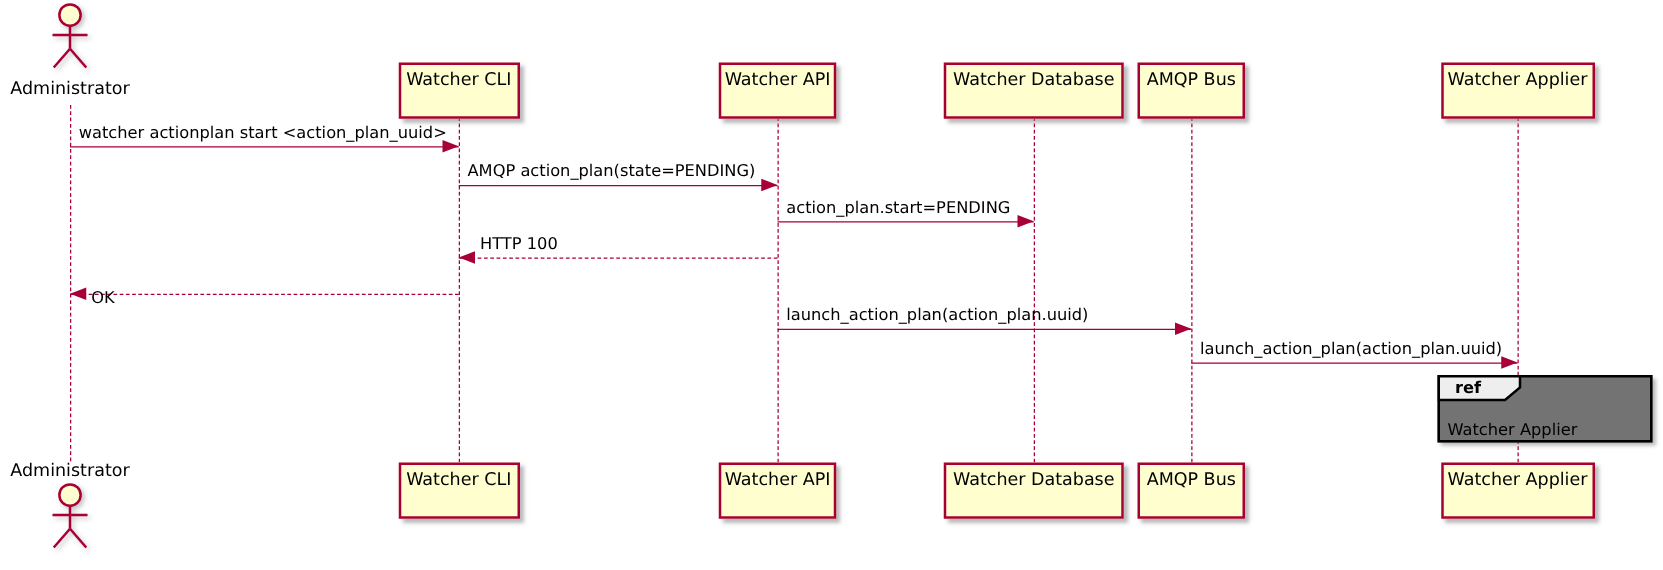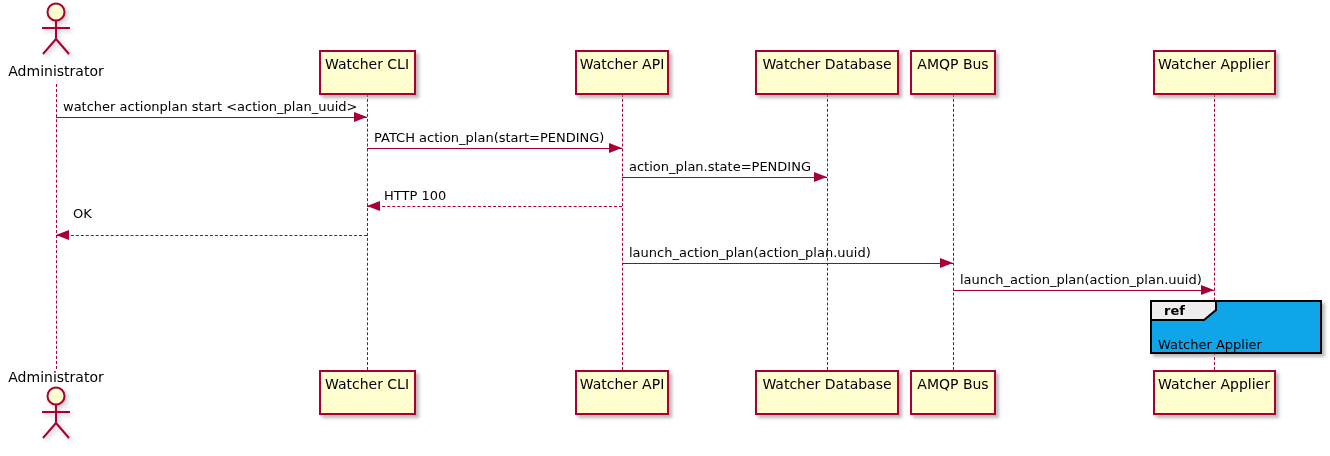--- a/index.html
+++ b/index.html
@@ -19,21 +19,21 @@
     border:2px solid var(--line);text-align:center;line-height:25px;font-size:14px;
     white-space:nowrap;box-shadow:3px 3px 3px rgba(130,130,130,0.55);
   }
   .mline{position:absolute;height:0;border-top:1px solid var(--line);}
   .mline.dashed{border-top-style:dashed;}
   .mhead{position:absolute;width:0;height:0;border-top:5px solid transparent;border-bottom:5px solid transparent;}
   .mhead.r{border-left:13px solid var(--line);}
   .mhead.l{border-right:13px solid var(--line);}
   .mlabel{position:absolute;font-size:13px;height:16px;line-height:16px;white-space:nowrap;}
   .ref-box{
-    position:absolute;box-sizing:border-box;background:#0ea5e9;
+    position:absolute;box-sizing:border-box;background:#737373;
     border:2px solid var(--refBorder);box-shadow:3px 3px 3px rgba(130,130,130,0.55);
   }
   .ref-tab{position:absolute;left:-2px;top:-2px;}
   .ref-keyword{position:absolute;left:12px;top:1px;font-weight:bold;font-size:13px;}
   .ref-line{position:absolute;left:6px;font-size:13px;line-height:16px;white-space:nowrap;}
   .actor-group{position:absolute;width:112px;}
   .actor-figure{position:absolute;left:34px;filter:drop-shadow(2px 2px 2px rgba(130,130,130,0.5));}
   .actor-figure line, .actor-figure circle{stroke:var(--line);stroke-width:2;}
   .actor-figure circle{fill:var(--fill);}
   .actor-figure line{fill:none;}
@@ -93,29 +93,29 @@
     <div class="pbox" style="left: 755px; top: 370px; width: 144px;">Watcher Database</div>
     <div class="pbox" style="left: 910px; top: 50px; width: 86px;">AMQP Bus</div>
     <div class="pbox" style="left: 910px; top: 370px; width: 86px;">AMQP Bus</div>
     <div class="pbox" style="left: 1152.5px; top: 50px; width: 123px;">Watcher Applier</div>
     <div class="pbox" style="left: 1152.5px; top: 370px; width: 123px;">Watcher Applier</div>
     <div class="mline" style="left: 56px; top: 117px; width: 311px;"></div>
     <div class="mhead r" style="top: 112px; left: 354px;"></div>
     <div class="mlabel" style="left: 63px; top: 99px;">watcher actionplan start &lt;action_plan_uuid&gt;</div>
     <div class="mline" style="left: 367px; top: 148px; width: 255px;"></div>
     <div class="mhead r" style="top: 143px; left: 609px;"></div>
-    <div class="mlabel" style="left: 374px; top: 130px;">PATCH action_plan(start=PENDING)</div>
+    <div class="mlabel" style="left: 374px; top: 130px;">AMQP action_plan(state=PENDING)</div>
     <div class="mline" style="left: 622px; top: 177px; width: 205px;"></div>
     <div class="mhead r" style="top: 172px; left: 814px;"></div>
-    <div class="mlabel" style="left: 629px; top: 159px;">action_plan.state=PENDING</div>
+    <div class="mlabel" style="left: 629px; top: 159px;">action_plan.start=PENDING</div>
     <div class="mline dashed" style="left: 367px; top: 206px; width: 255px;"></div>
     <div class="mhead l" style="top: 201px; left: 367px;"></div>
     <div class="mlabel" style="left: 384px; top: 188px;">HTTP 100</div>
     <div class="mline dashed" style="left: 56px; top: 235px; width: 311px;"></div>
     <div class="mhead l" style="top: 230px; left: 56px;"></div>
-    <div class="mlabel" style="left: 73px; top: 206px; text-align: center;">OK</div>
+    <div class="mlabel" style="left: 73px; top: 231px; text-align: center;">OK</div>
     <div class="mline" style="left: 622px; top: 263px; width: 331px;"></div>
     <div class="mhead r" style="top: 258px; left: 940px;"></div>
     <div class="mlabel" style="left: 629px; top: 245px;">launch_action_plan(action_plan.uuid)</div>
     <div class="mline" style="left: 953px; top: 290px; width: 261px;"></div>
     <div class="mhead r" style="top: 285px; left: 1201px;"></div>
     <div class="mlabel" style="left: 960px; top: 272px;">launch_action_plan(action_plan.uuid)</div>
   </div>
 
 </body></html>

